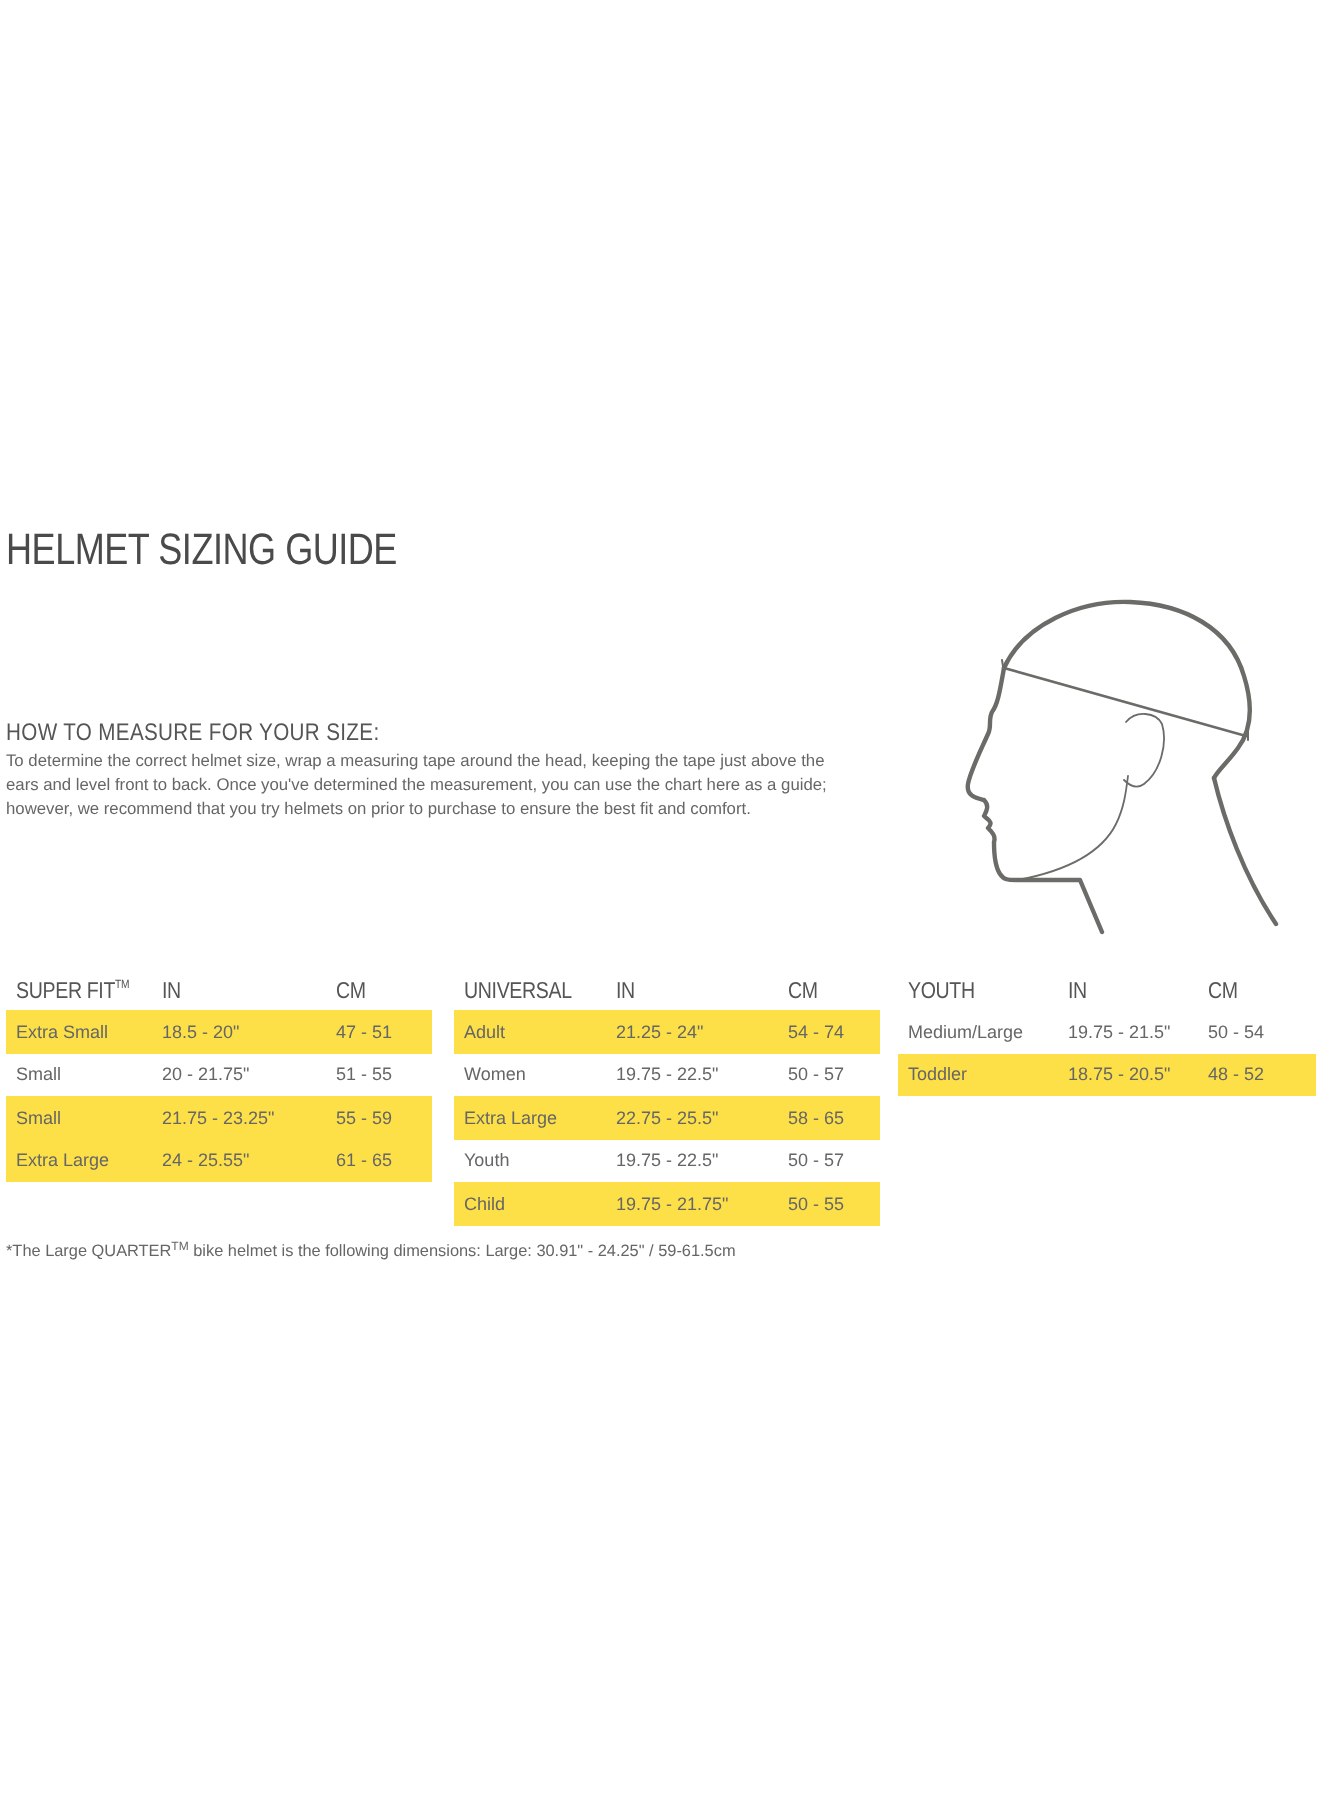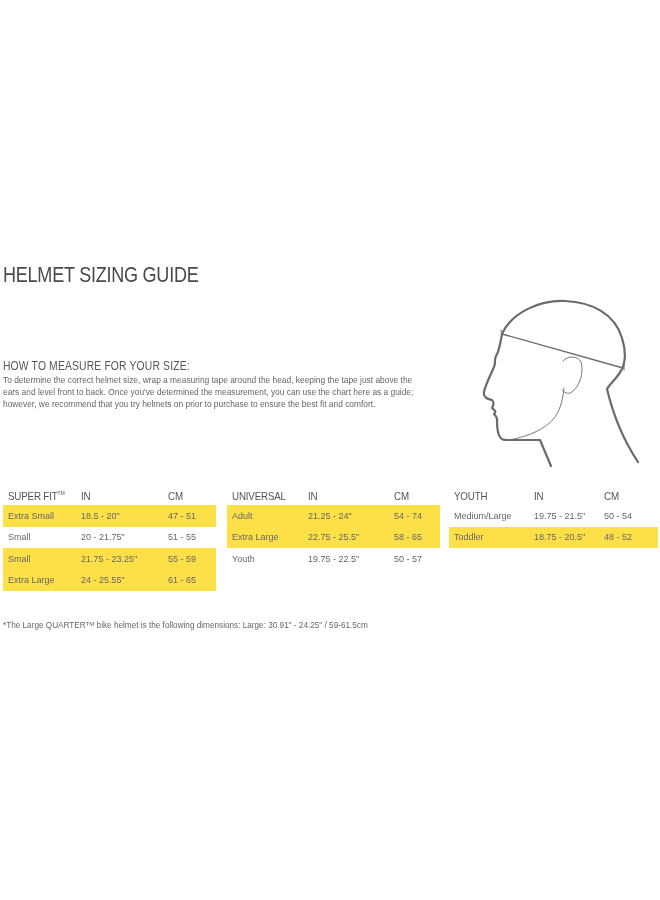--- a/index.html
+++ b/index.html
@@ -92,29 +92,39 @@
       <tr>
     <th><span class="n">UNIVERSAL</span></th>
     <th><span class="n">IN</span></th>
     <th><span class="n">CM</span></th>
   </tr>
   <tr class="shade">
     <td>Adult</td>
     <td>21.25 - 24"</td>
     <td>54 - 74</td>
   </tr>
+  <tr>
+    <td>Women</td>
+    <td>19.75 - 22.5"</td>
+    <td>50 - 57</td>
+  </tr>
   <tr class="shade">
     <td>Extra Large</td>
     <td>22.75 - 25.5"</td>
     <td>58 - 65</td>
   </tr>
   <tr>
     <td>Youth</td>
     <td>19.75 - 22.5"</td>
     <td>50 - 57</td>
+  </tr>
+  <tr class="shade">
+    <td>Child</td>
+    <td>19.75 - 21.75"</td>
+    <td>50 - 55</td>
   </tr>
 </tbody>
   </table>
 
 <table class="tbl t3">
   <colgroup>
       <col style="width:80px">
       <col style="width:70px">
       <col>
     </colgroup>

